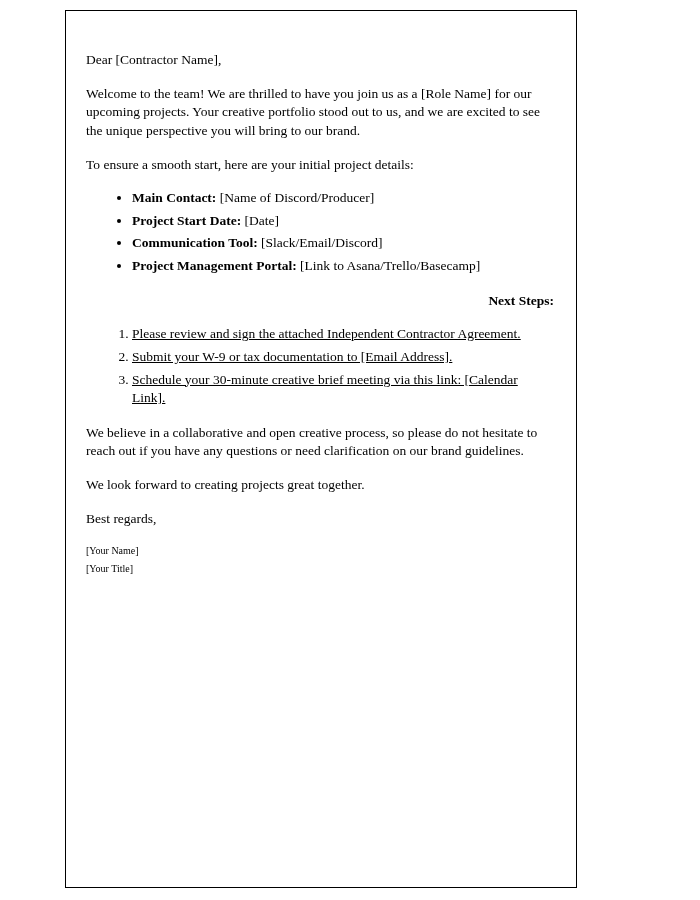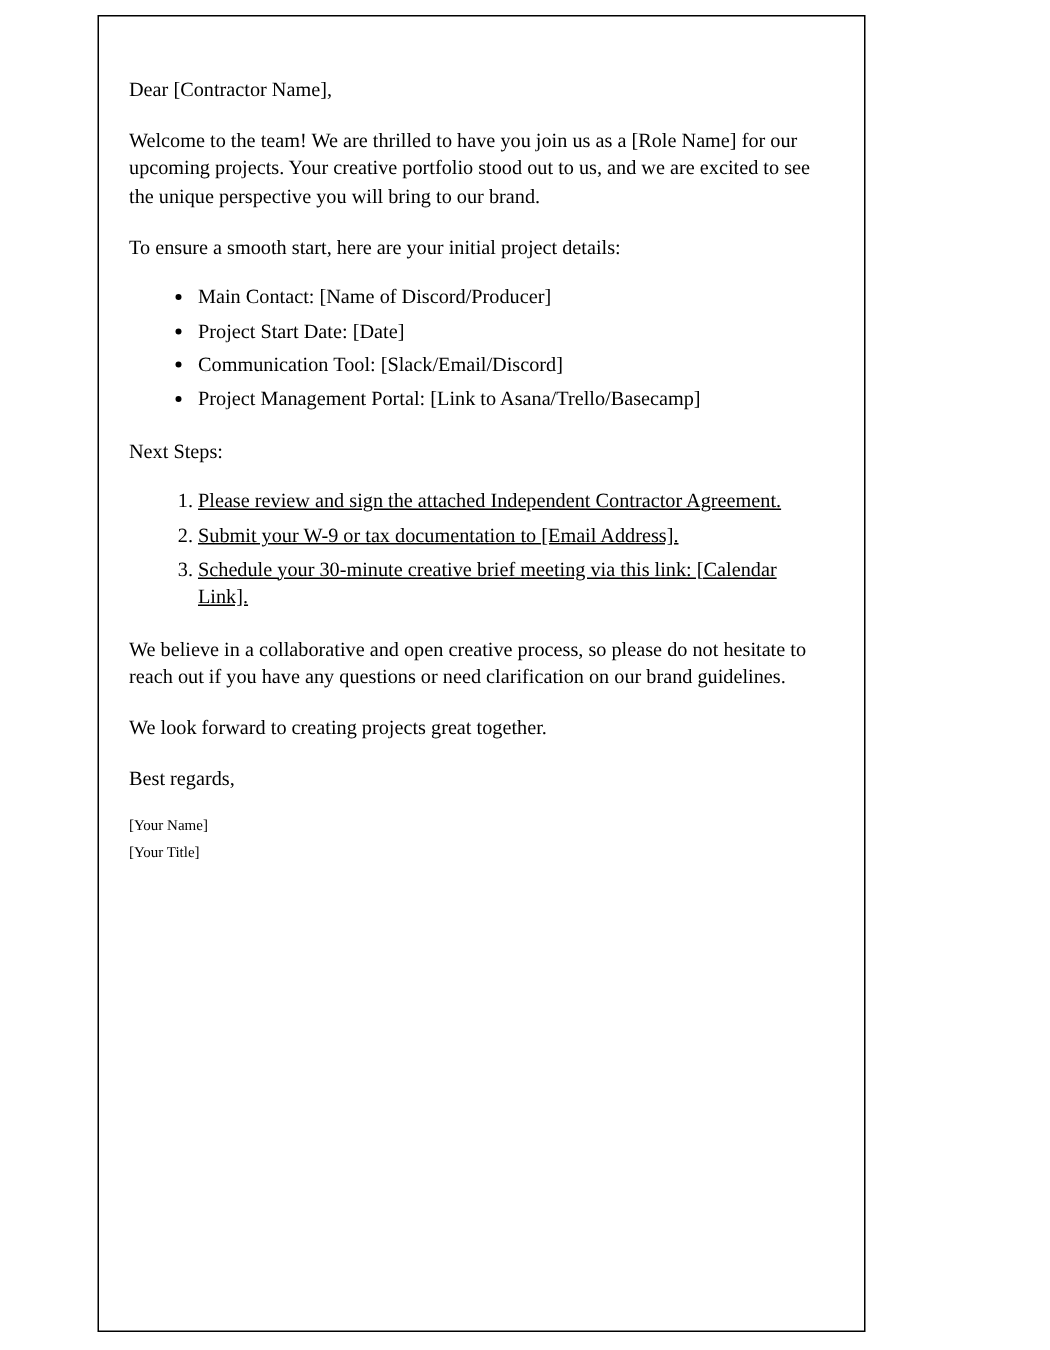--- a/index.html
+++ b/index.html
@@ -42,21 +42,22 @@
     margin: 0 0 16px 0;
     padding-left: 46px;
     text-decoration: underline;
   }
   li {
     font-size: 13.5px;
     line-height: 1.38;
     margin-bottom: 4px;
   }
   .bold {
-    font-weight: normal;
+    font-weight: bold;
+    text-align: right;
   }
   .signature-block {
     margin-top: 16px;
   }
   .signature-line {
     font-size: 10px;
     line-height: 1.38;
     margin-bottom: 4px;
   }
 </style>

